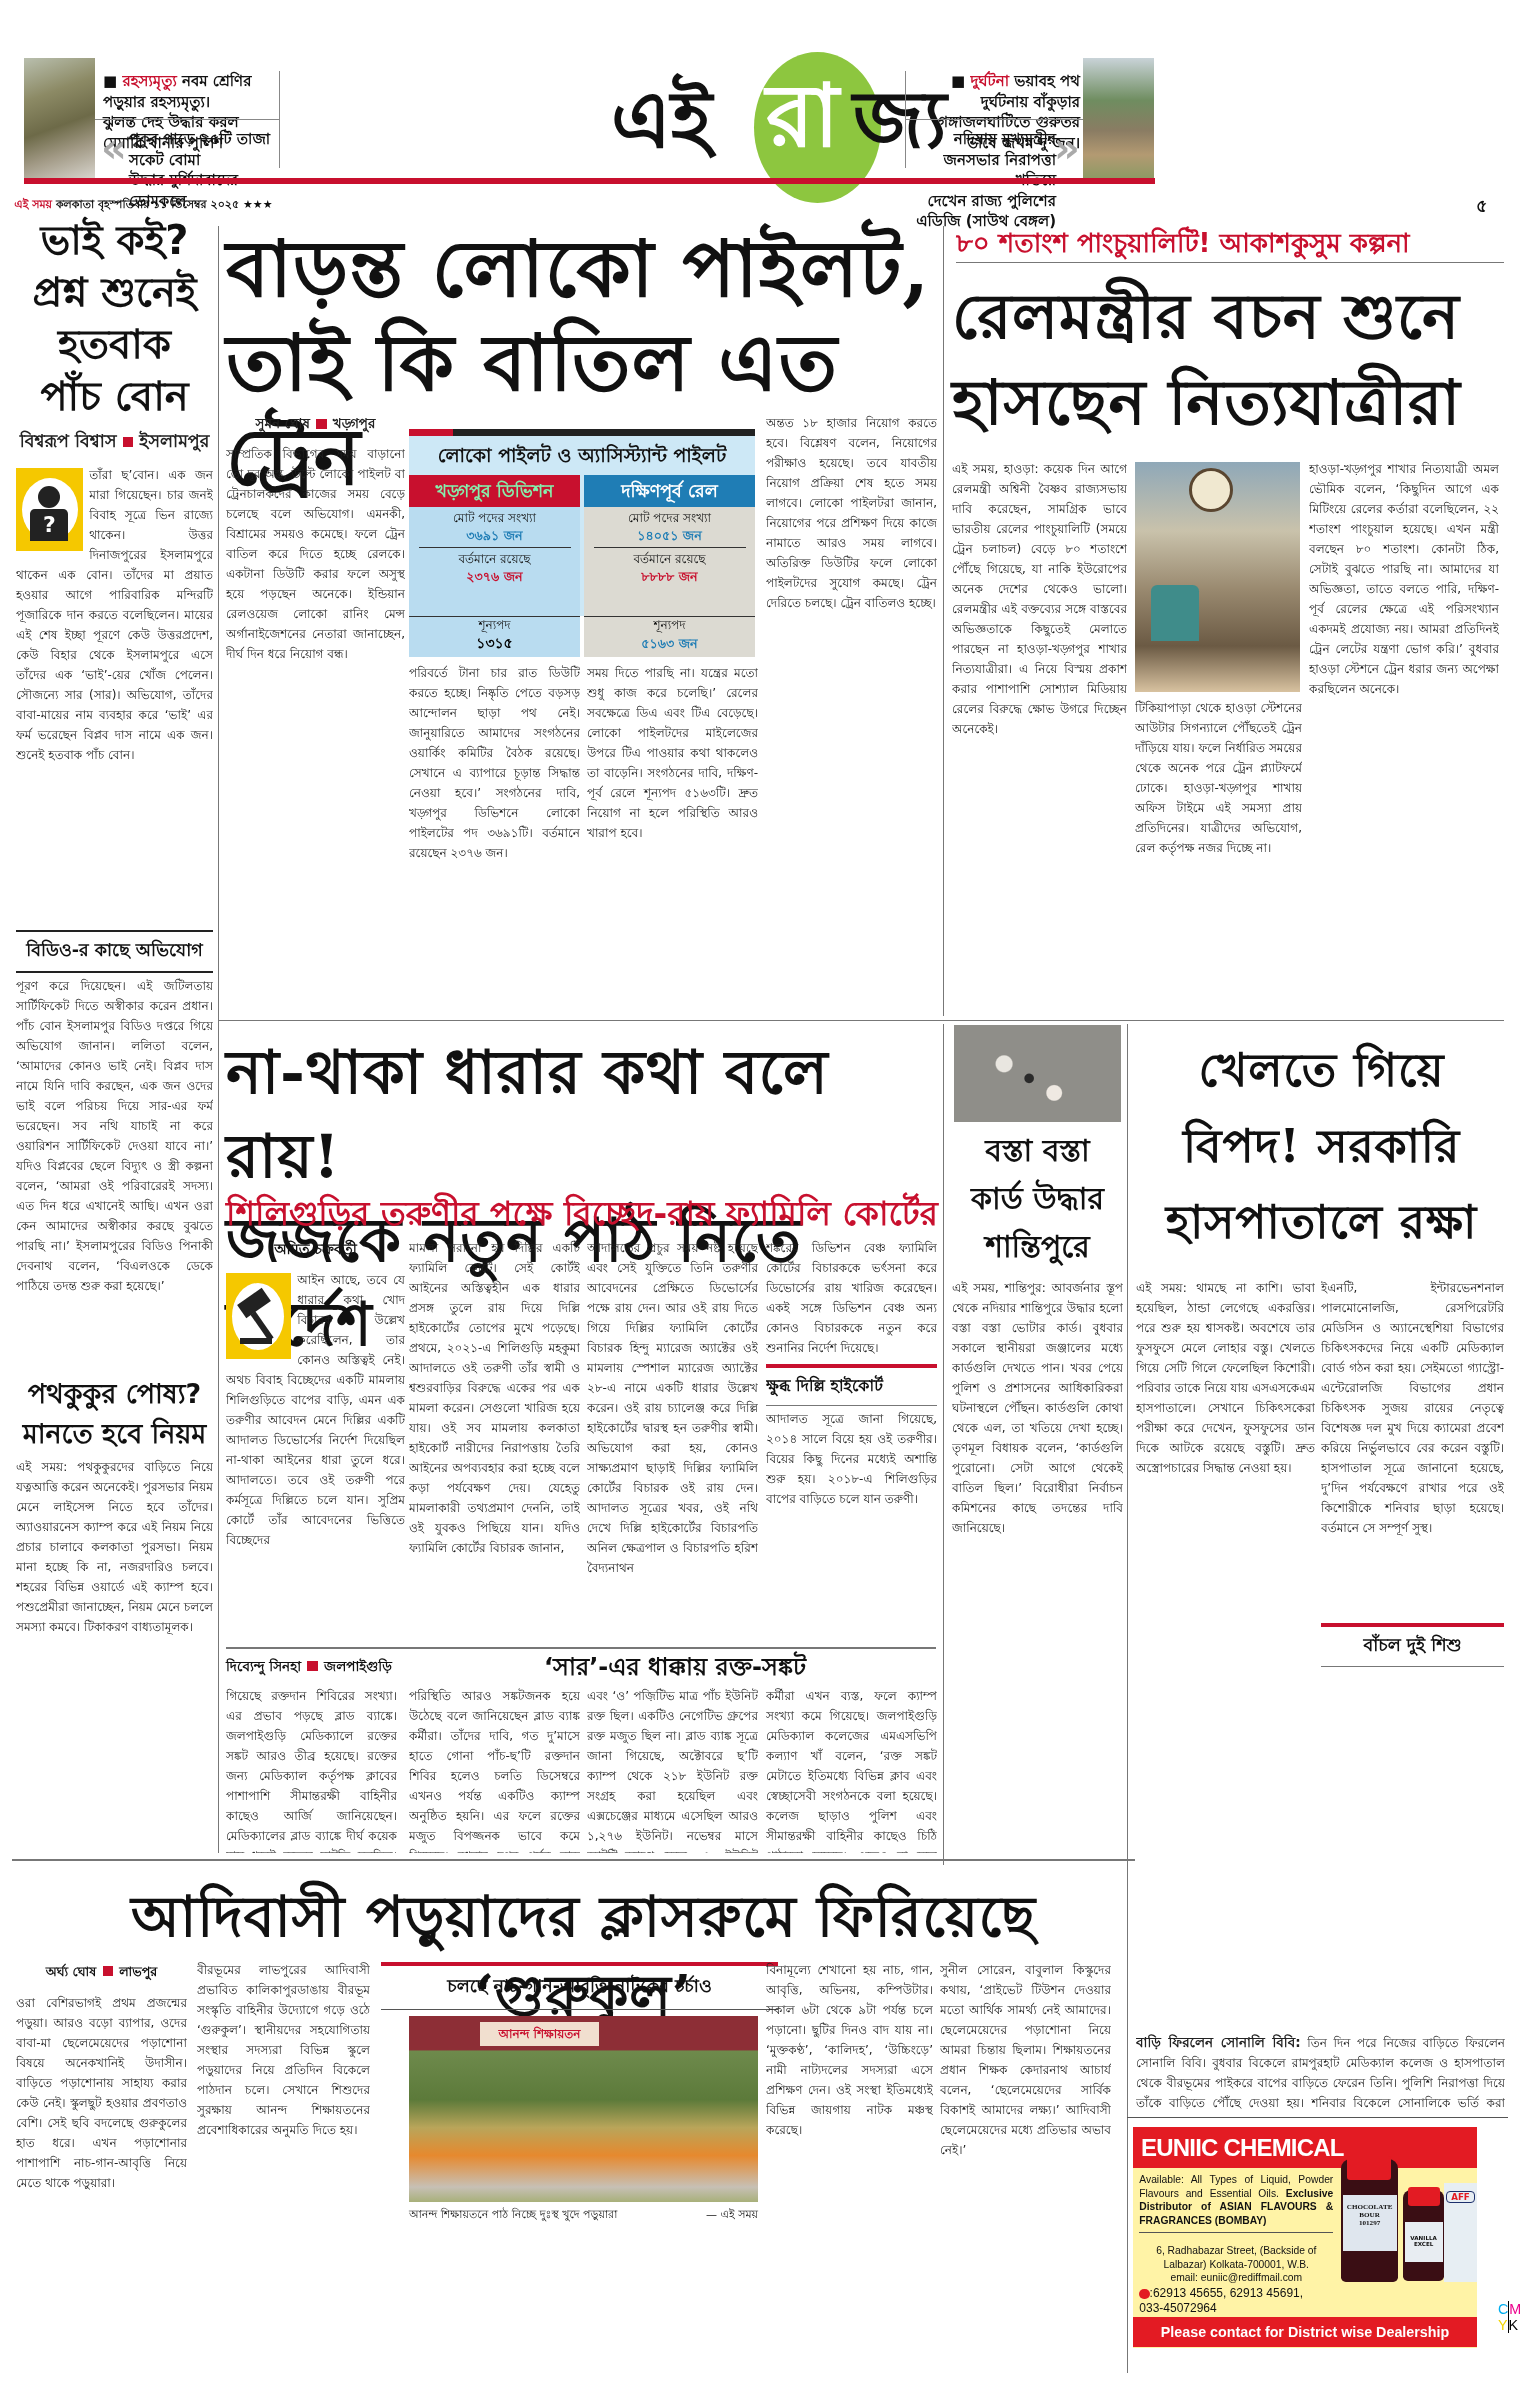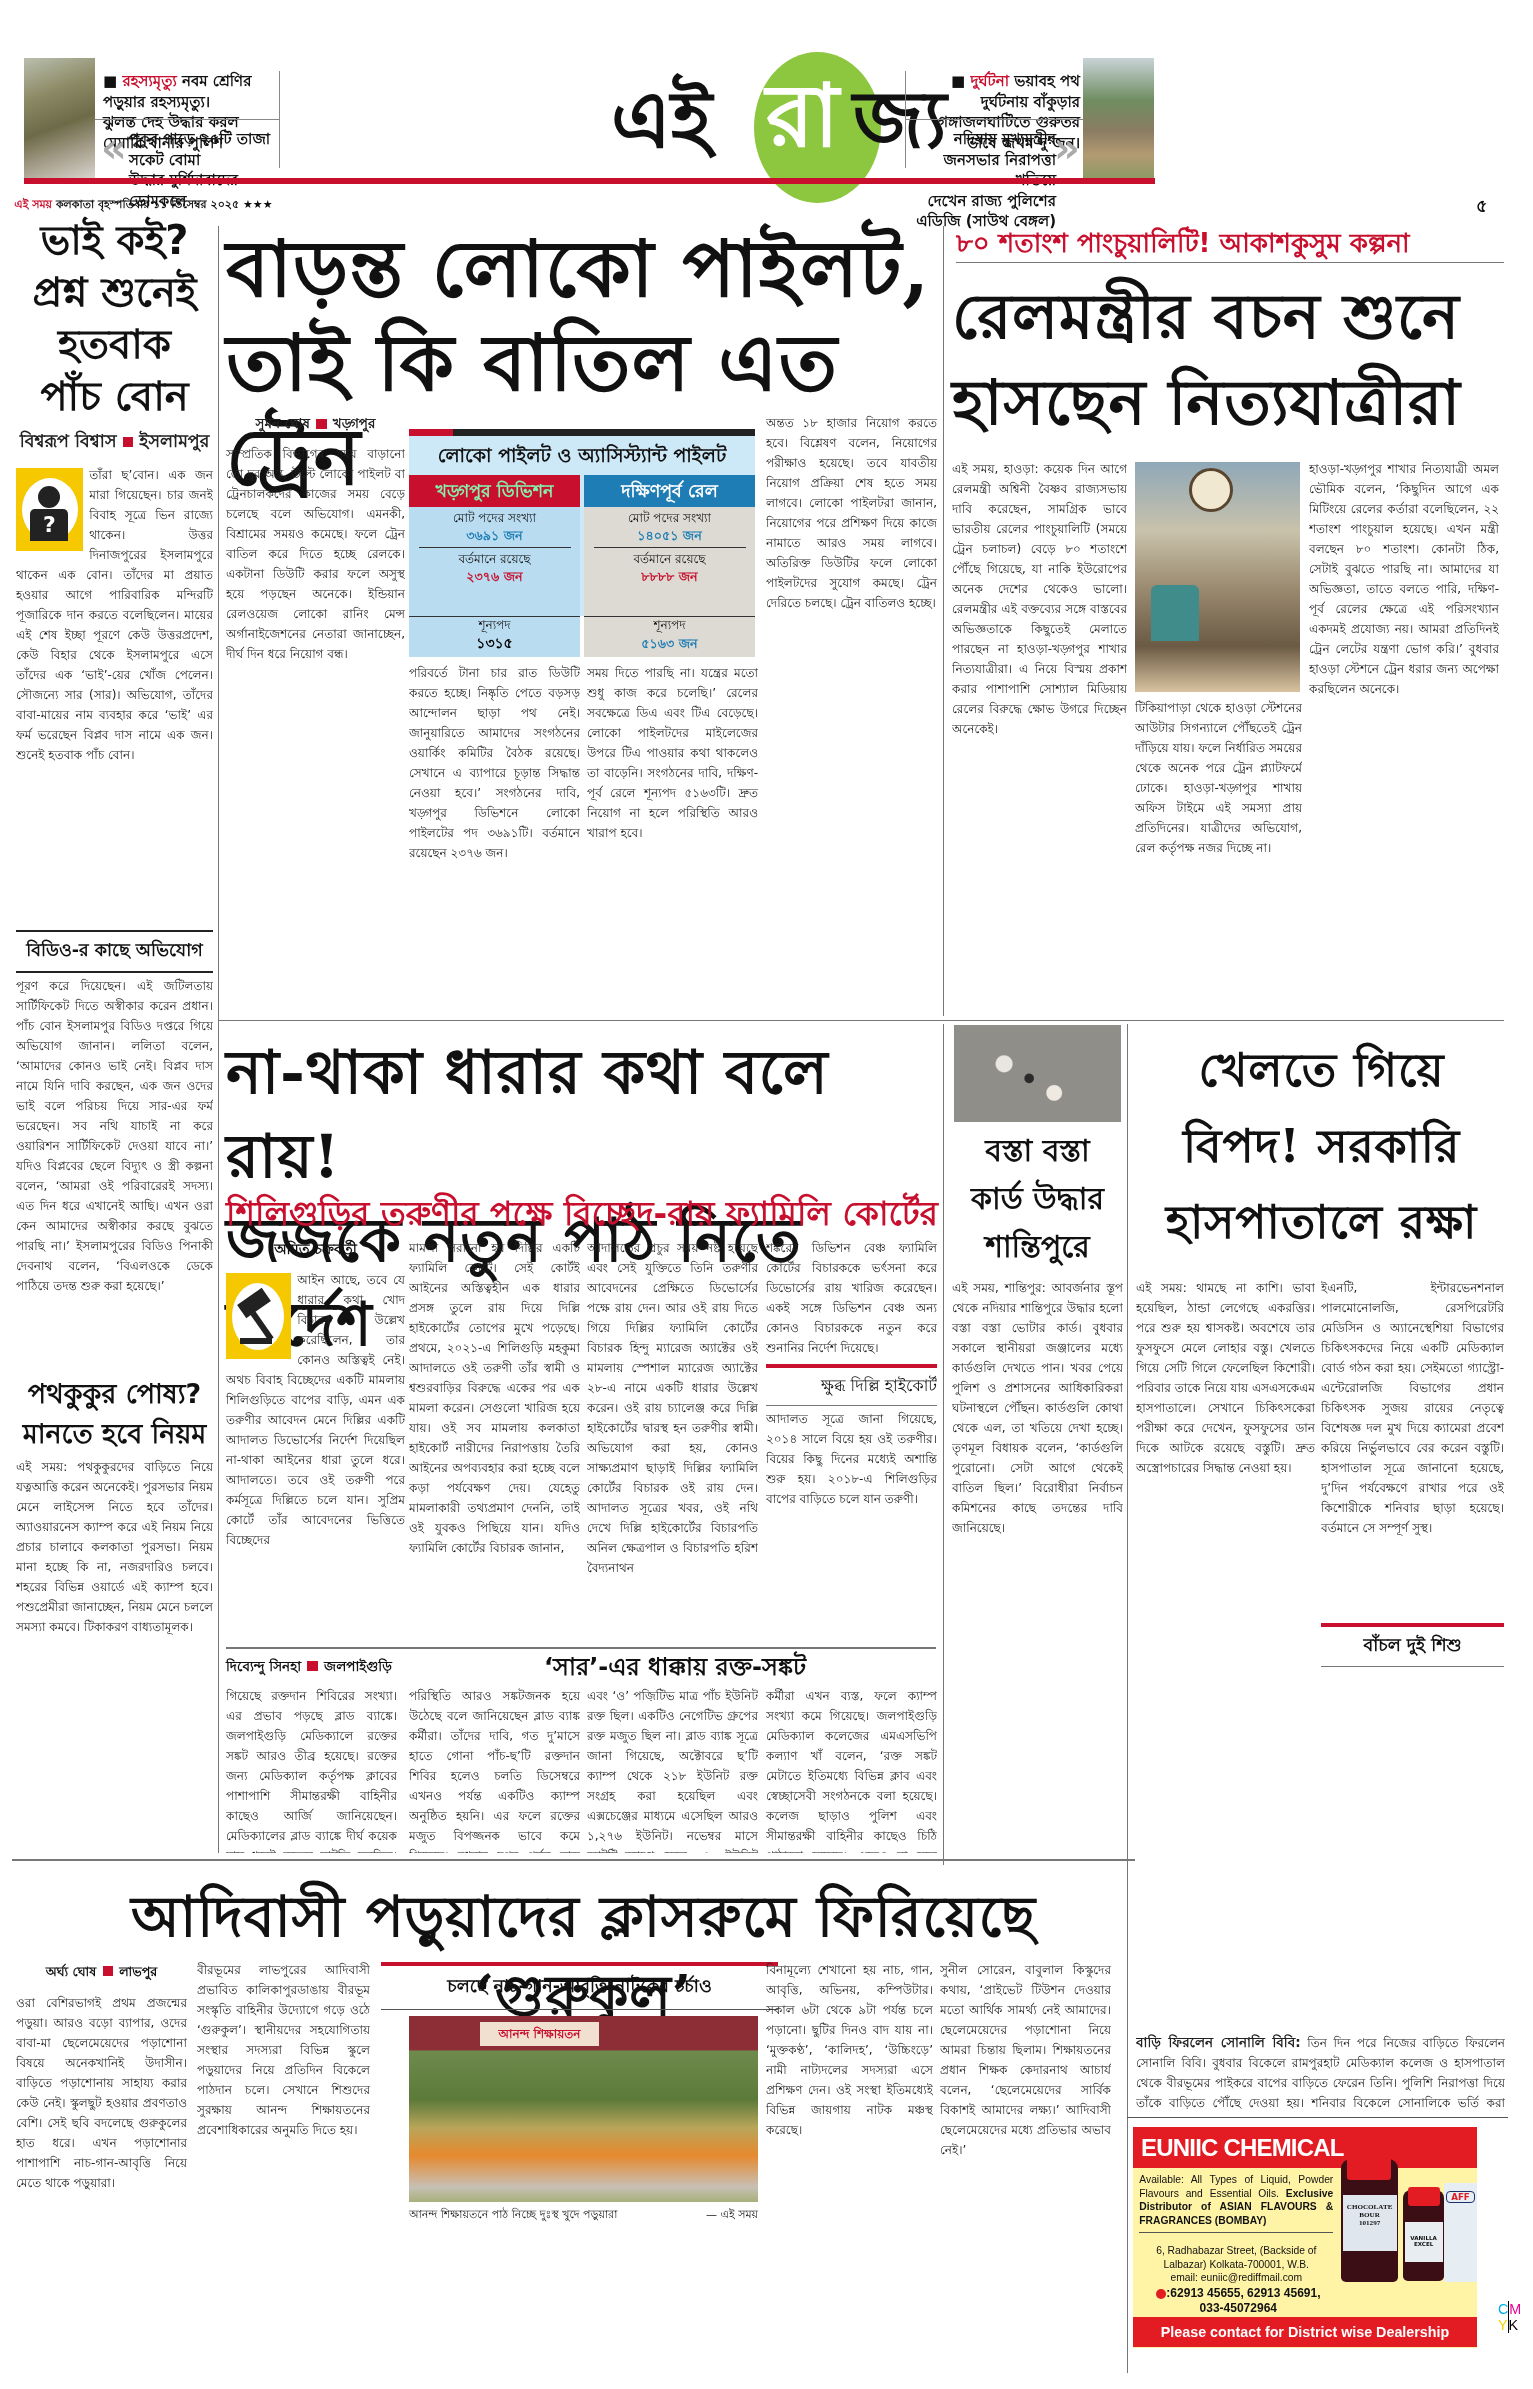--- a/index.html
+++ b/index.html
@@ -204,21 +204,21 @@
 </div>
 <div class="col" style="left:409px;top:1238px;width:171px;height:405px">
   <div class="body-text">মামলা সরানো হয় দিল্লির একটি ফ্যামিলি কোর্টে। সেই কোর্টই আইনের অস্তিত্বহীন এক ধারার প্রসঙ্গ তুলে রায় দিয়ে দিল্লি হাইকোর্টের তোপের মুখে পড়েছে। প্রথমে, ২০২১-এ শিলিগুড়ি মহকুমা আদালতে ওই তরুণী তাঁর স্বামী ও শ্বশুরবাড়ির বিরুদ্ধে একের পর এক মামলা করেন। সেগুলো খারিজ হয়ে যায়। ওই সব মামলায় কলকাতা হাইকোর্ট নারীদের নিরাপত্তায় তৈরি আইনের অপব্যবহার করা হচ্ছে বলে কড়া পর্যবেক্ষণ দেয়। যেহেতু মামলাকারী তথ্যপ্রমাণ দেননি, তাই ওই যুবকও পিছিয়ে যান। যদিও ফ্যামিলি কোর্টের বিচারক জানান,</div>
 </div>
 <div class="col" style="left:587px;top:1238px;width:171px;height:405px">
   <div class="body-text">আদালতের প্রচুর সময় নষ্ট হয়েছে এবং সেই যুক্তিতে তিনি তরুণীর আবেদনের প্রেক্ষিতে ডিভোর্সের পক্ষে রায় দেন। আর ওই রায় দিতে গিয়ে দিল্লির ফ্যামিলি কোর্টের বিচারক হিন্দু ম্যারেজ অ্যাক্টের ওই মামলায় স্পেশাল ম্যারেজ অ্যাক্টের ২৮-এ নামে একটি ধারার উল্লেখ করেন। ওই রায় চ্যালেঞ্জ করে দিল্লি হাইকোর্টের দ্বারস্থ হন তরুণীর স্বামী। অভিযোগ করা হয়, কোনও সাক্ষ্যপ্রমাণ ছাড়াই দিল্লির ফ্যামিলি কোর্টের বিচারক ওই রায় দেন। আদালত সূত্রের খবর, ওই নথি দেখে দিল্লি হাইকোর্টের বিচারপতি অনিল ক্ষেত্রপাল ও বিচারপতি হরিশ বৈদ্যনাথন</div>
 </div>
 <div class="col" style="left:766px;top:1238px;width:171px;height:405px">
   <div class="body-text">শঙ্করের ডিভিশন বেঞ্চ ফ্যামিলি কোর্টের বিচারককে ভর্ৎসনা করে ডিভোর্সের রায় খারিজ করেছেন। একই সঙ্গে ডিভিশন বেঞ্চ অন্য কোনও বিচারককে নতুন করে শুনানির নির্দেশ দিয়েছে।</div>
   <div style="border-top:4.8px solid #c8102e;margin-top:6.3px;padding:4.8px 0;border-bottom:0.8px solid #777">
-    <div style="font-size:16px;font-weight:normal;text-align:right">ক্ষুব্ধ দিল্লি হাইকোর্ট</div>
+    <div style="font-size:16px;font-weight:bold;text-align:left">ক্ষুব্ধ দিল্লি হাইকোর্ট</div>
   </div>
   <div class="body-text" style="margin-top:3.2px">আদালত সূত্রে জানা গিয়েছে, ২০১৪ সালে বিয়ে হয় ওই তরুণীর। বিয়ের কিছু দিনের মধ্যেই অশান্তি শুরু হয়। ২০১৮-এ শিলিগুড়ির বাপের বাড়িতে চলে যান তরুণী।</div>
 </div>
 <div class="abs" style="left:226px;top:1647px;width:710px;border-top:2.4px double #777"></div>
 <div class="abs vline" style="left:943px;top:1024px;height:841px;border-left:0.8px solid #777"></div>
 
 <div class="abs photo" style="left:954px;top:1025px;width:167px;height:97px;background:radial-gradient(circle at 30% 40%,#e9e6e0 0 6%,transparent 7%),radial-gradient(circle at 60% 70%,#efe9e2 0 6%,transparent 7%),radial-gradient(circle at 45% 55%,#2a2a2a 0 4%,transparent 5%),#8f8e89"></div>
 <div class="abs" style="left:948px;top:1127px;width:179px;text-align:center;font-size:30px;line-height:48px;font-weight:bold">
   <div>বস্তা বস্তা</div>
   <div>কার্ড উদ্ধার</div>
@@ -304,21 +304,21 @@
   </div>
   <div class="abs" style="left:6.3px;top:46px;width:194px;font-family:'Liberation Sans',sans-serif;font-size:10.3px;line-height:13.5px;text-align:justify">
     <span>Available: All Types of Liquid, Powder Flavours and Essential Oils.</span>
     <b>Exclusive Distributor of ASIAN FLAVOURS &amp; FRAGRANCES (BOMBAY)</b>
   </div>
   <div class="abs" style="left:6.3px;top:105px;width:194px;border-top:0.8px solid #555;font-family:'Liberation Sans',sans-serif;font-size:10.3px;line-height:13.5px;text-align:center;padding-top:11px">
     <div>6, Radhabazar Street, (Backside of</div>
     <div>Lalbazar) Kolkata-700001, W.B.</div>
     <div>email: euniic@rediffmail.com</div>
   </div>
-  <div class="abs" style="left:6.3px;top:159px;width:198px;font-family:'Liberation Sans',sans-serif;font-size:12px;font-weight:bold;line-height:15px;text-align:center">
+  <div class="abs" style="left:6.3px;top:159px;width:198px;font-family:'Liberation Sans',sans-serif;font-size:12px;font-weight:normal;line-height:15px;text-align:left">
     <div><span style="display:inline-block;width:10.3px;height:10.3px;border-radius:50%;background:#e31b23;vertical-align:middle"></span><span>:62913 45655, 62913 45691,</span></div>
     <div>033-45072964</div>
   </div>
 
   <div class="abs" style="left:208px;top:32px;width:57px;height:123px;background:#3a0e14;border-radius:9.5px 9.5px 4.8px 4.8px">
     <div class="abs" style="left:6.3px;top:-3.2px;width:44px;height:24px;background:#e31b23;border-radius:3.2px"></div>
     <div class="abs" style="left:1.6px;top:36px;width:54px;height:56px;background:#dfe6ee;font-size:7.1px;text-align:center;font-family:'Liberation Serif',serif;font-weight:bold;padding-top:8px">
       <div>CHOCOLATE BOUR</div>
       <div>101297</div>
     </div>

